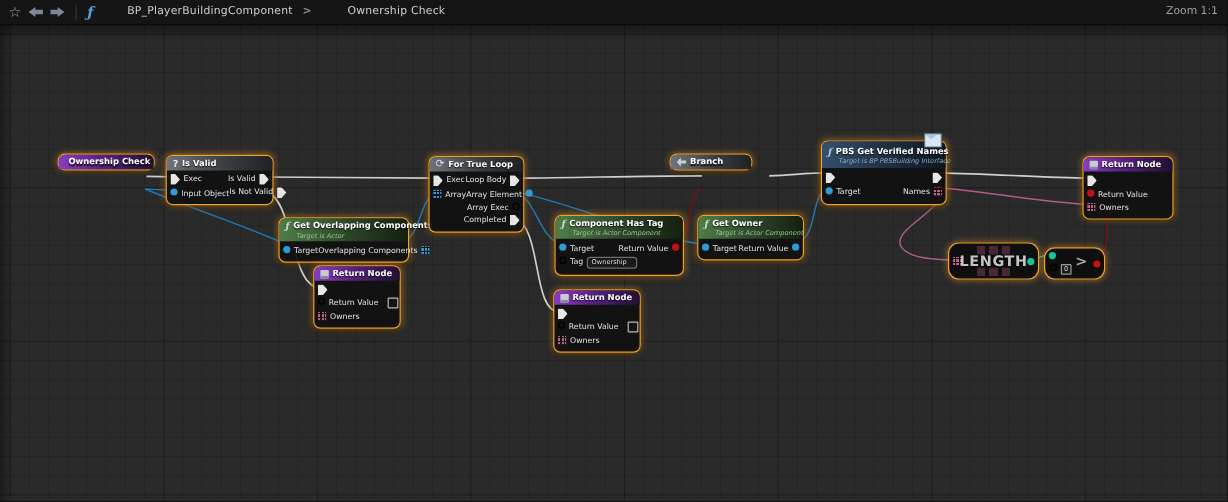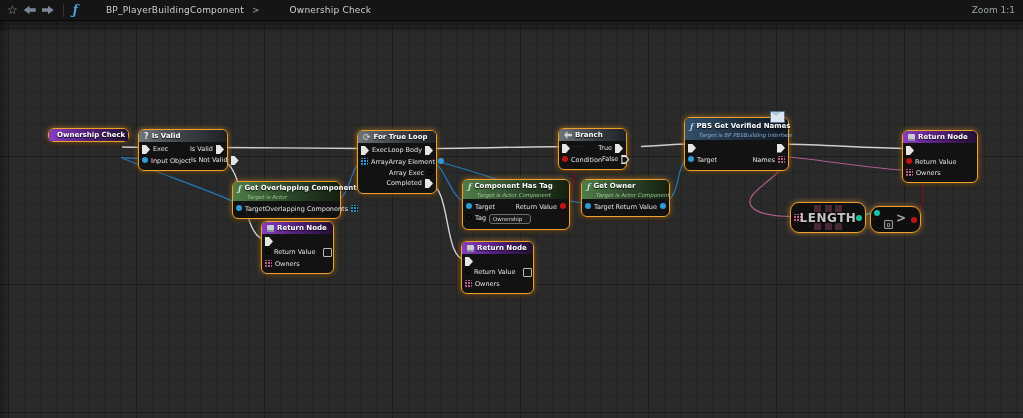--- a/index.html
+++ b/index.html
@@ -316,41 +316,20 @@
           </span>
         </div>
     </div>
   </div>
 
   <div class="node" style="left:558px;top:128px;width:67px;">
     <div class="hdr hdr-gray">
       <span class="hdr-branch"></span>
       <span class="t">Branch</span>
     </div>
-    <div class="body">
-      <div class="row">
-        <span class="pgrp">
-            <span class="exec"></span>
-          </span>
-        <span class="pgrp">
-            <span class="plabel">True</span>
-            <span class="exec"></span>
-          </span>
-      </div>
-      <div class="row">
-        <span class="pgrp">
-            <span class="c red"></span>
-            <span class="plabel">Condition</span>
-          </span>
-        <span class="pgrp">
-            <span class="plabel">False</span>
-            <span class="exec hollow"></span>
-          </span>
-      </div>
-    </div>
   </div>
 
   <div class="node" style="left:581px;top:179px;width:87px;">
     <div class="hdr hdr-green h2l">
       <span style="display:flex;align-items:center;gap:3px;">
         <span class="fx fx-green">ƒ</span>
         <span class="t">Get Owner</span>
       </span>
       <span class="sub">Target is Actor Component</span>
     </div>

